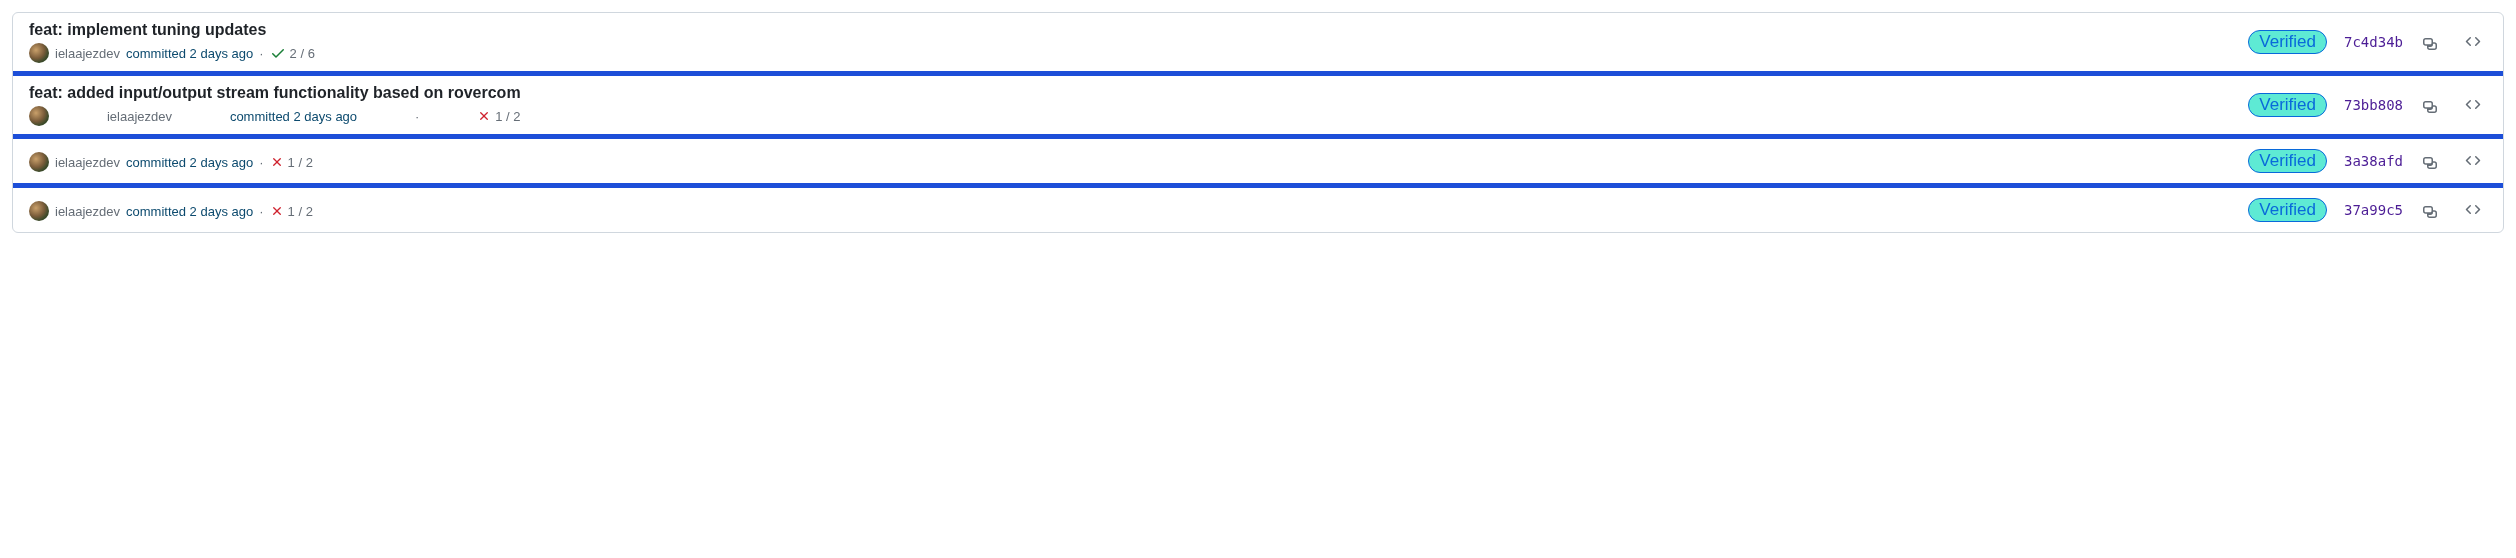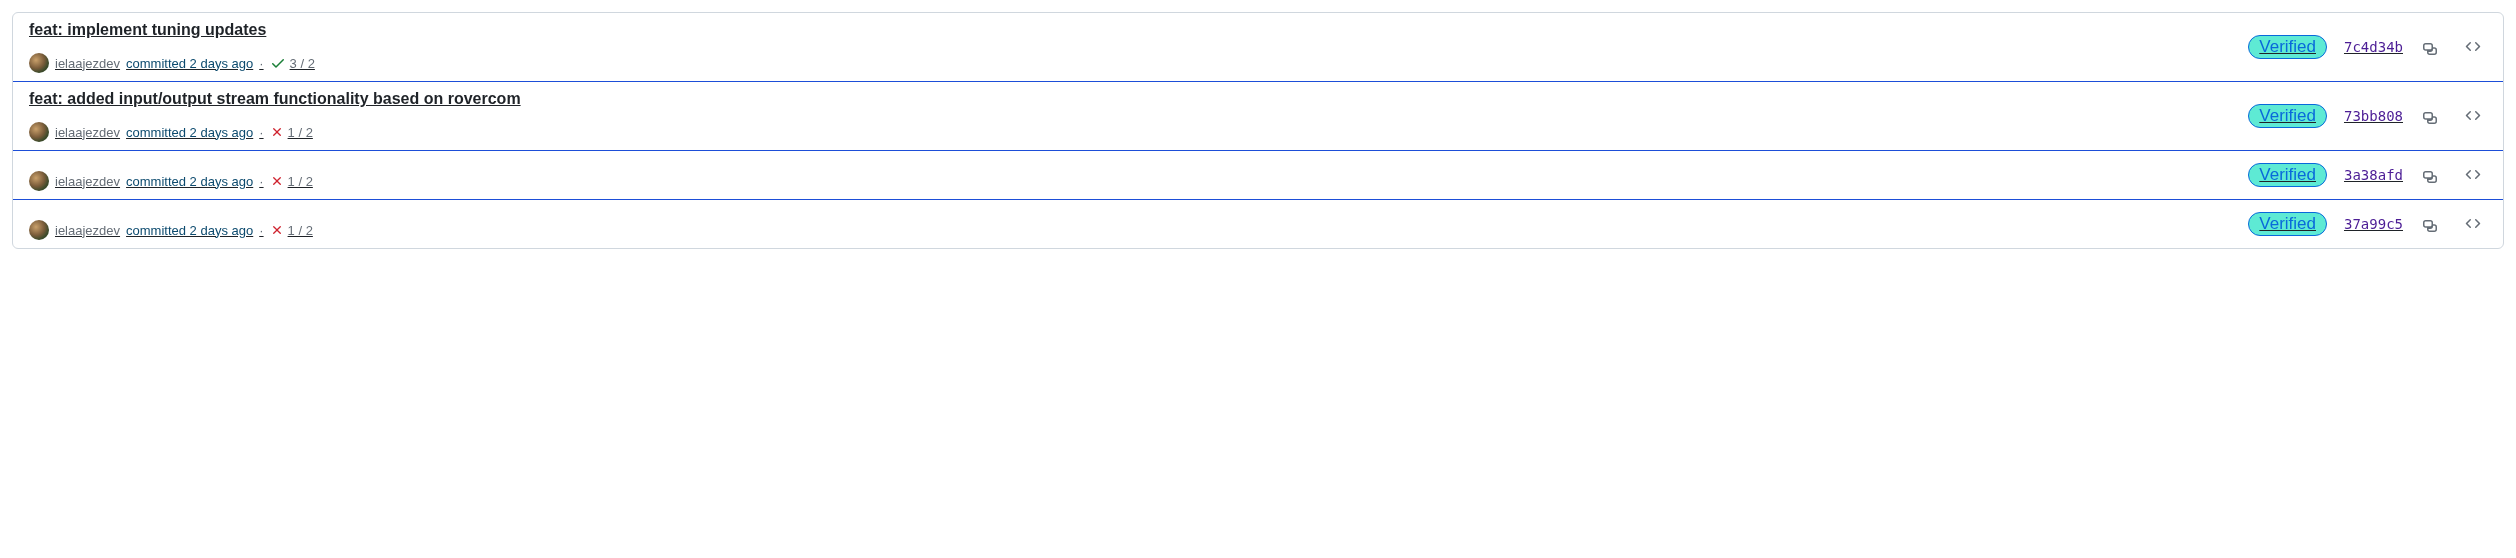--- a/index.html
+++ b/index.html
@@ -7,28 +7,27 @@
     font-family: -apple-system, BlinkMacSystemFont, "Segoe UI", Helvetica, Arial, sans-serif;
     background: #ffffff;
     padding: 12px;
     color: #1f2328;
     font-size: 14px;
   }
   .commit-list {
     border: 1px solid #d0d7de;
     border-radius: 6px;
     overflow: hidden;
-    text-decoration: underline;
   }
   .commit-item {
     display: flex;
     align-items: center;
     justify-content: space-between;
     padding: 8px 16px;
-    border-top: 1px solid #1d4ed8;
+    border-top: 5px solid #1d4ed8;
   }
   .commit-item:first-child {
     border-top: none;
   }
   .commit-left {
     display: flex;
     flex-direction: column;
     gap: 2px;
     min-width: 0;
   }
@@ -58,21 +57,22 @@
     line-height: 1;
     letter-spacing: 1px;
   }
   .ellipsis-btn svg { display:block; }
   .commit-meta {
     display: flex;
     align-items: center;
     gap: 6px;
     color: #656d76;
     font-size: 13px;
-    margin-top: 12px;
+    margin-top: 2px;
+    justify-content: space-between;
   }
   .avatar {
     width: 20px;
     height: 20px;
     border-radius: 50%;
     background: radial-gradient(circle at 35% 35%, #c9a06a 0%, #7a5c3a 45%, #3b4a2a 70%, #2a3a1a 100%);
     display: inline-block;
     flex-shrink: 0;
   }
   .author-link {
@@ -142,21 +142,21 @@
           <span class="avatar"></span>
           <a class="author-link">ielaajezdev</a>
           <span class="meta-text">committed 2 days ago</span>
           <span class="dot">·</span>
           <span class="status-group">
             <span class="status-check">
               <svg viewBox="0 0 16 16" width="16" height="16" fill="currentColor">
                 <path d="M13.78 4.22a.75.75 0 010 1.06l-7.25 7.25a.75.75 0 01-1.06 0L2.22 9.28a.75.75 0 111.06-1.06l2.72 2.72 6.72-6.72a.75.75 0 011.06 0z"></path>
               </svg>
             </span>
-            <span class="status-count">3 / 2</span>
+            <span class="status-count">2 / 6</span>
           </span>
         </div>
       </div>
       <div class="commit-right">
         <span class="verified-badge">Verified</span>
         <a class="sha-link">7c4d34b</a>
         <button class="icon-btn">
           <span>
             <svg viewBox="0 0 16 16" width="16" height="16" fill="currentColor">
               <path d="M0 6.75A2.75 2.75 0 012.75 4h4.5A2.75 2.75 0 0110 6.75v1.5h1.25A2.75 2.75 0 0114 11v2.25A2.75 2.75 0 0111.25 16h-4.5A2.75 2.75 0 014 13.25V11.75H2.75A2.75 2.75 0 010 9V6.75zM5.5 11.75v1.5c0 .69.56 1.25 1.25 1.25h4.5c.69 0 1.25-.56 1.25-1.25V11c0-.69-.56-1.25-1.25-1.25H10v.5A2.75 2.75 0 017.25 13h-1.5a.25.25 0 01-.25-.25v-1zM2.75 5.5c-.69 0-1.25.56-1.25 1.25V9c0 .69.56 1.25 1.25 1.25h4.5C7.94 10.25 8.5 9.69 8.5 9V6.75c0-.69-.56-1.25-1.25-1.25h-4.5z"></path>

